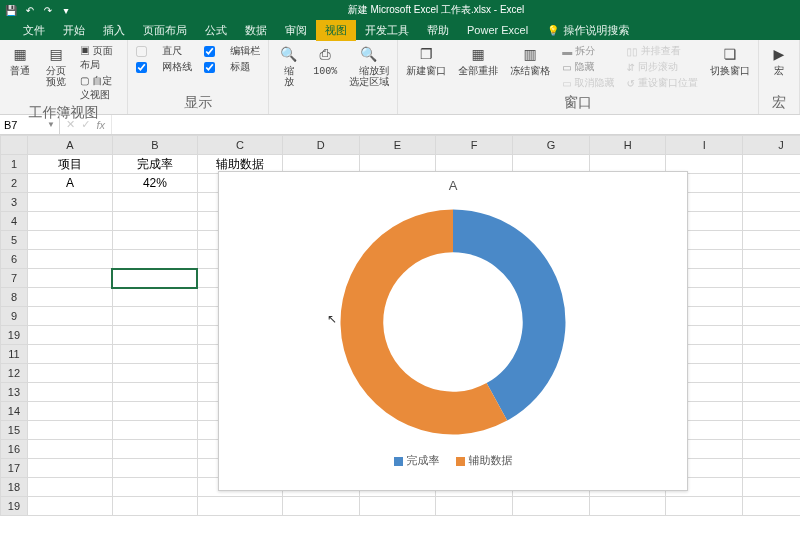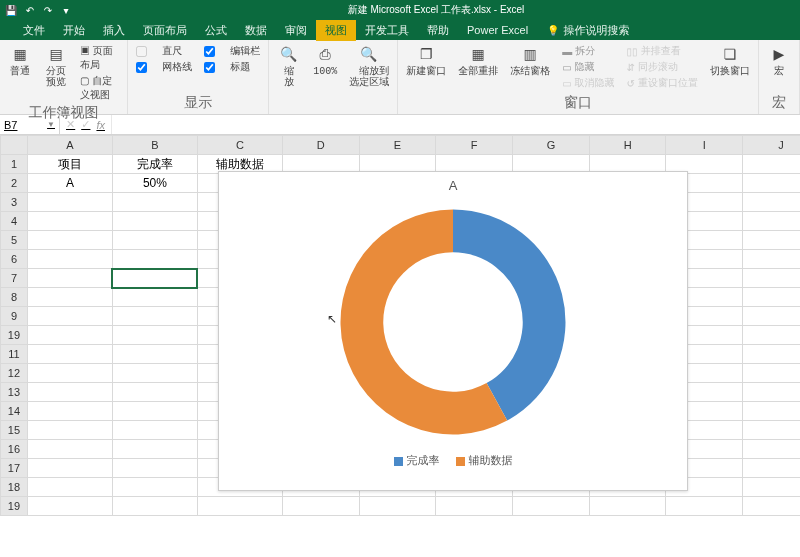--- a/index.html
+++ b/index.html
@@ -26,21 +26,21 @@
   .bigbtn { display: flex; flex-direction: column; align-items: center; justify-content: flex-start; padding: 2px 4px; gap: 2px; cursor: pointer; min-width: 32px; }
   .bigbtn .ico { width: 20px; height: 20px; display: flex; align-items: center; justify-content: center; font-size: 14px; }
   .bigbtn .lbl { font-size: 10px; text-align: right; line-height: 1.1; white-space: nowrap; font-family: Liberation Mono, monospace; }
   .chkcol { display: flex; flex-direction: column; gap: 2px; padding: 2px 4px; }
   .chk { display: flex; align-items: center; gap: 15px; font-size: 10px; white-space: nowrap; }
   .chk input { width: 11px; height: 11px; }
   .smallcol { display: flex; flex-direction: column; gap: 2px; padding: 2px 4px; font-size: 10px; color: #999; }
   .smallcol .row { display: flex; align-items: center; gap: 3px; white-space: nowrap; }
 
   
-  .fbar { height: 20px; border-bottom: 1px solid #d4d4d4; display: flex; align-items: stretch; font-size: 11px; background: #fff; text-decoration: underline; }
+  .fbar { height: 20px; border-bottom: 1px solid #d4d4d4; display: flex; align-items: stretch; font-size: 11px; background: #fff; }
   .namebox { width: 60px; border-right: 1px solid #d4d4d4; display: flex; align-items: center; padding: 0 4px; justify-content: space-between; }
   .namebox .dd { font-size: 8px; color: #888; }
   .fx-icons { display: flex; align-items: center; gap: 6px; padding: 0 6px; color: #999; border-right: 1px solid #e8e8e8; }
   .fx-input { flex: 1; padding: 0 4px; display: flex; align-items: center; }
 
   
   .sheet { position: relative; height: 422px; overflow: hidden; }
   table.grid { border-collapse: collapse; table-layout: fixed; width: 820px; }
   table.grid th, table.grid td { border: 1px solid #d9d9d9; font-size: 12px; height: 19px; padding: 0; text-align: center; background: #fff; }
   table.grid thead th { background: #e6e6e6; font-weight: normal; color: #333; font-size: 11px; }
@@ -269,21 +269,21 @@
           <td></td>
           <td></td>
           <td></td>
           <td></td>
           <td></td>
           <td></td>
         </tr>
         <tr>
           <th>2</th>
           <td>A</td>
-          <td>50%</td>
+          <td>42%</td>
           <td>58%</td>
           <td></td>
           <td></td>
           <td></td>
           <td></td>
           <td></td>
           <td></td>
           <td></td>
         </tr>
         <tr>

